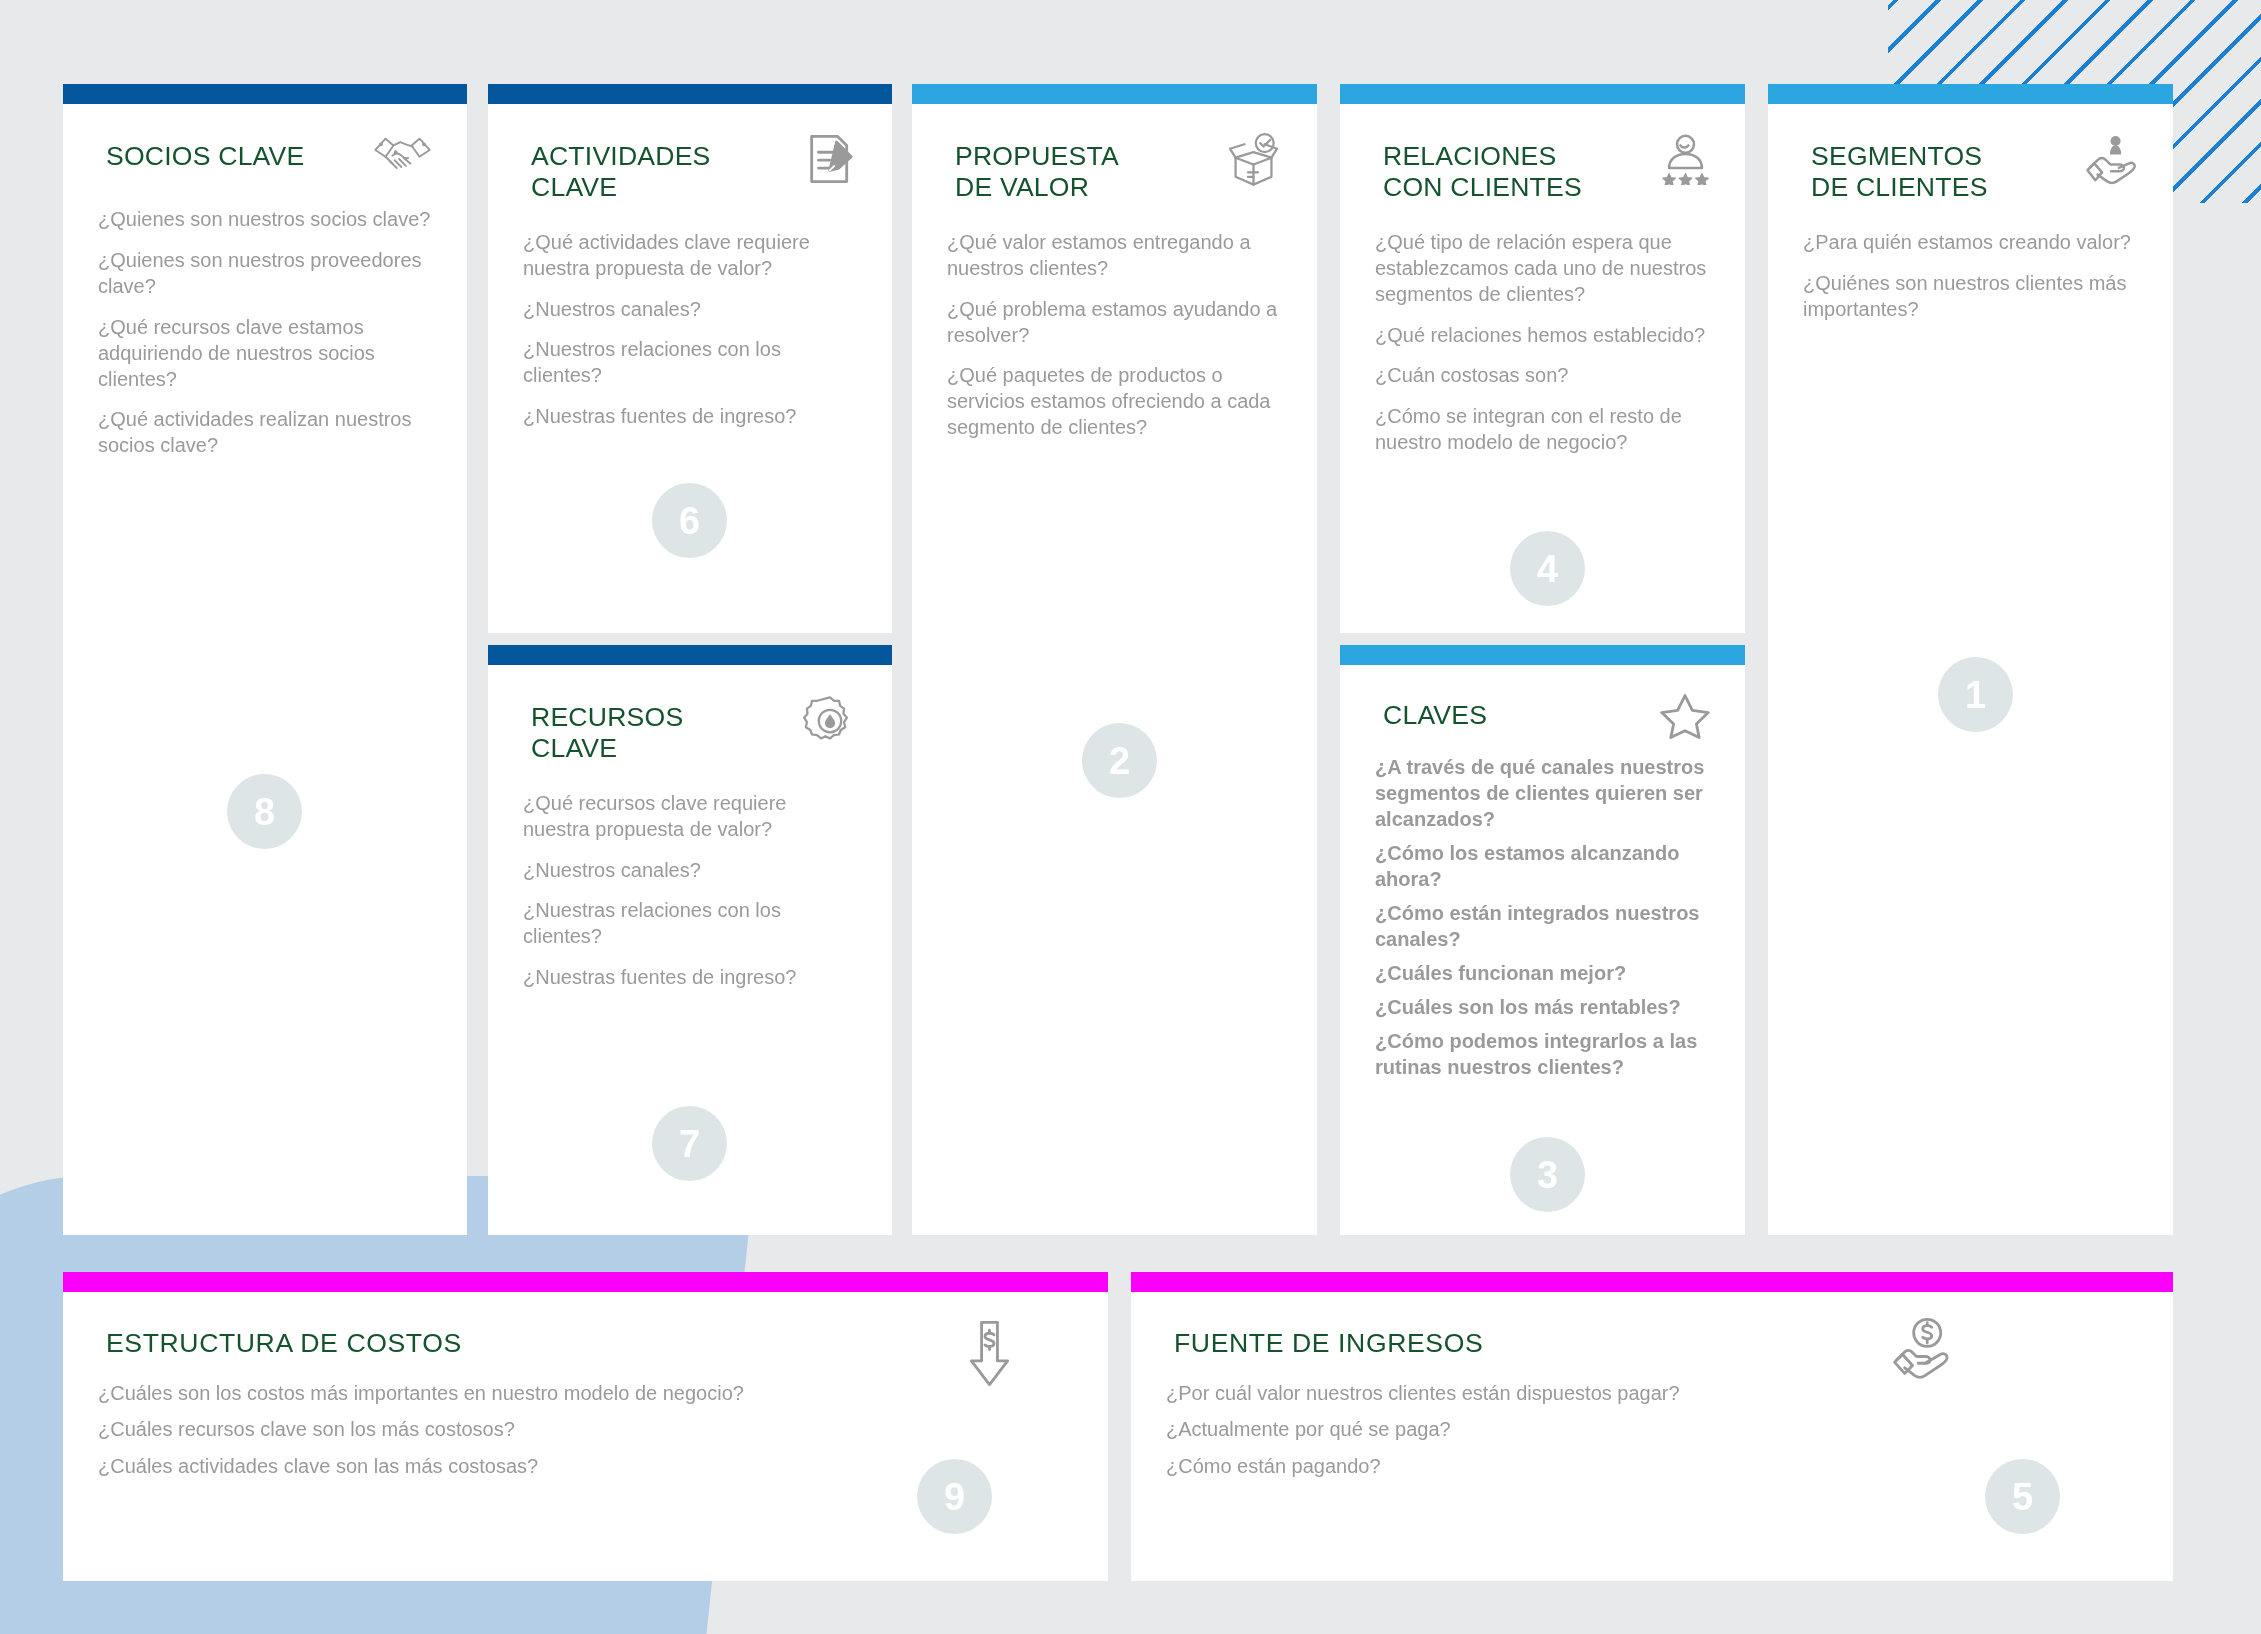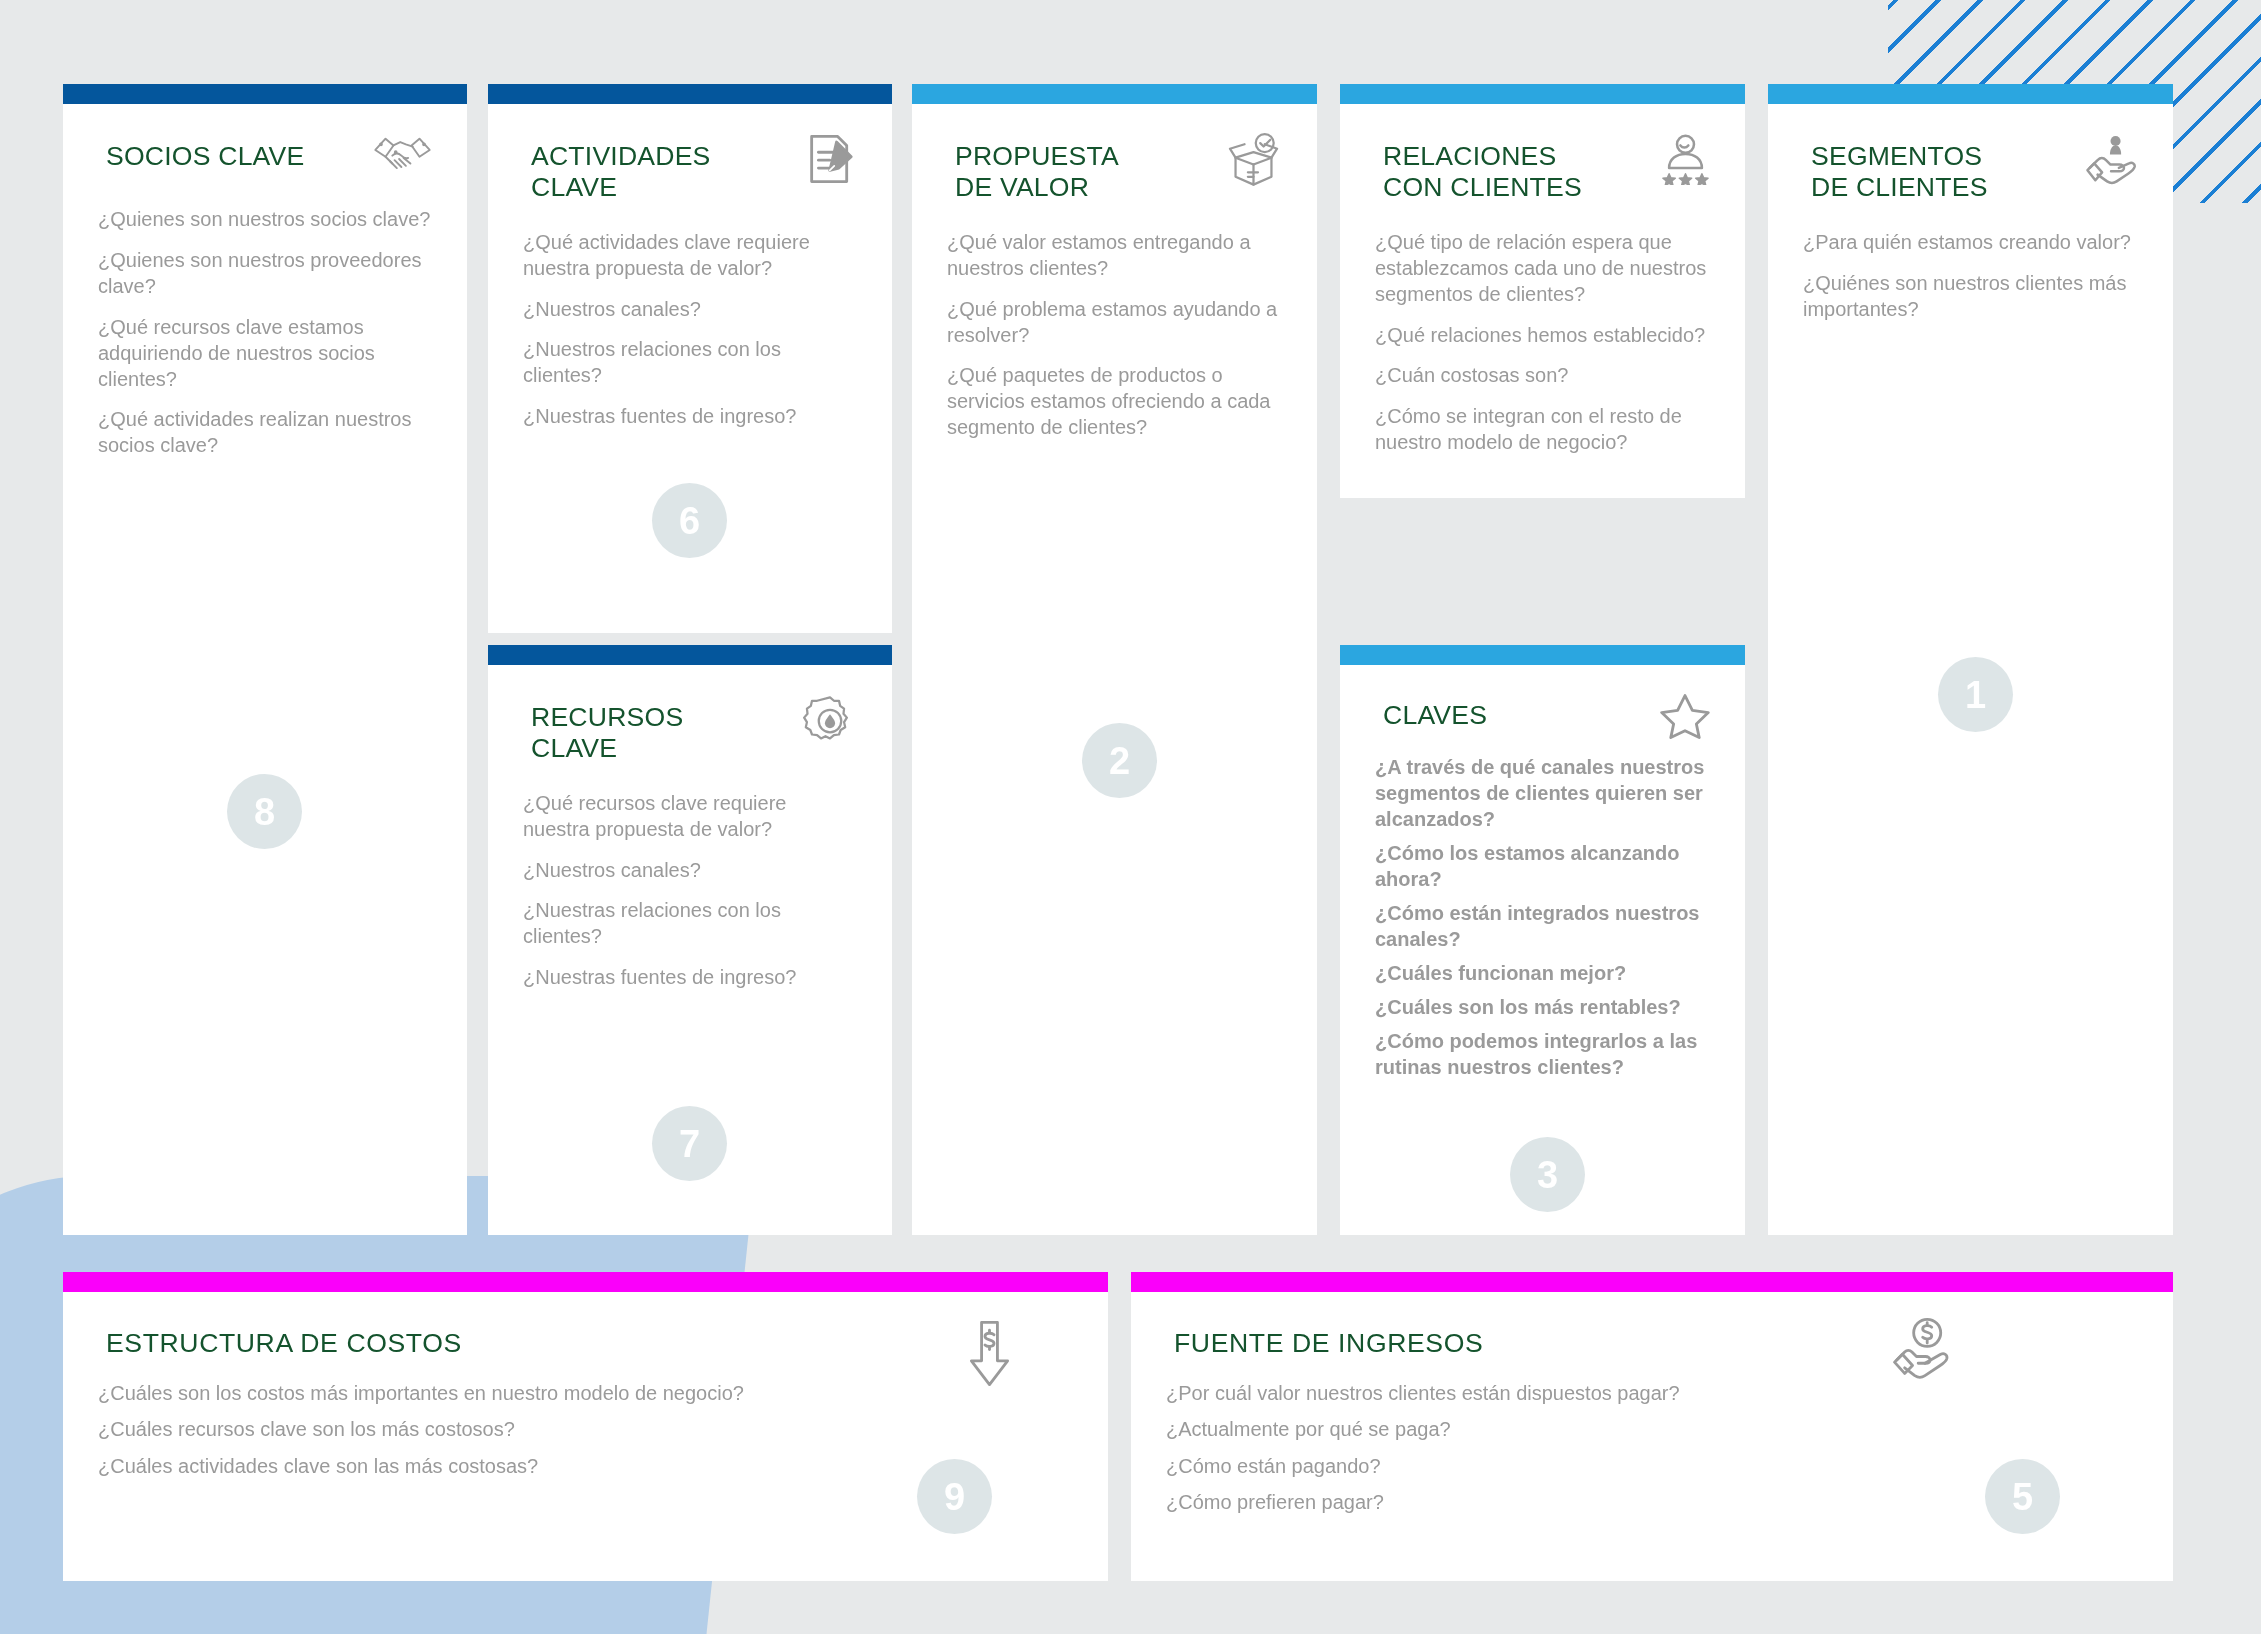--- a/index.html
+++ b/index.html
@@ -213,21 +213,21 @@
       </div>
       <div class="qlist">
         <p>¿Qué valor estamos entregando a nuestros clientes?</p>
         <p>¿Qué problema estamos ayudando a resolver?</p>
         <p>¿Qué paquetes de productos o servicios estamos ofreciendo a cada segmento de clientes?</p>
       </div>
     </div>
     <div class="num" style="left:170px;top:639px;">2</div>
   </div>
 
-  <div class="panel" style="left:1340px;top:84px;width:405px;height:414px;padding-left:8px;">
+  <div class="panel" style="left:1340px;top:84px;width:405px;height:549px;padding-left:8px;">
     <div class="accent" style="background:#2ba6e0;"></div>
     <div class="body">
       <div class="head">
         <h2>RELACIONES
 CON CLIENTES</h2>
         <span class="ico">
           <svg width="49" height="52" viewBox="0 0 86 92" fill="none" stroke="#9a9a9a" stroke-width="4.5" stroke-linecap="round" stroke-linejoin="round">
             <circle cx="43" cy="20" r="15"></circle>
             <path d="M34 22 c4 5 10 5 14 0"></path>
             <path d="M14 62 c0 -16 13 -25 29 -25 c16 0 29 9 29 25 z"></path>
@@ -320,21 +320,20 @@
   <div class="panel wide" style="left:1131px;top:1272px;width:1042px;height:309px;">
     <div class="accent" style="background:#fa00fa;"></div>
     <div class="body">
       <div class="head" style="padding-right:187px;">
         <h2>FUENTE DE INGRESOS</h2>
       </div>
       <div class="qlist">
         <p>¿Por cuál valor nuestros clientes están dispuestos  pagar?</p>
         <p>¿Actualmente por qué se paga?</p>
         <p>¿Cómo están pagando?</p>
-        <p>¿Cómo prefieren pagar?</p>
       </div>
     </div>
     <span style="position:absolute;right:221px;top:45px;">
       <svg width="62" height="70" viewBox="0 0 110 124" fill="none" stroke="#9a9a9a" stroke-width="5" stroke-linecap="round" stroke-linejoin="round">
         <circle cx="66" cy="28" r="24"></circle>
         <path d="M74 18 c-4 -4 -16 -4 -16 3 c0 7 16 5 16 12 c0 7 -12 7 -16 3"></path>
         <path d="M66 10 V14"></path>
         <path d="M66 42 V46"></path>
         <path d="M12 76 L26 62 c4 -4 9 -4 13 0 l8 8 h16 c5 0 8 3 8 6 c0 4 -3 6 -8 6 H50"></path>
         <path d="M62 82 L90 66 c6 -3 12 1 11 7 c-1 5 -6 9 -12 13 L62 104 c-6 4 -12 4 -18 0 L26 90"></path>

